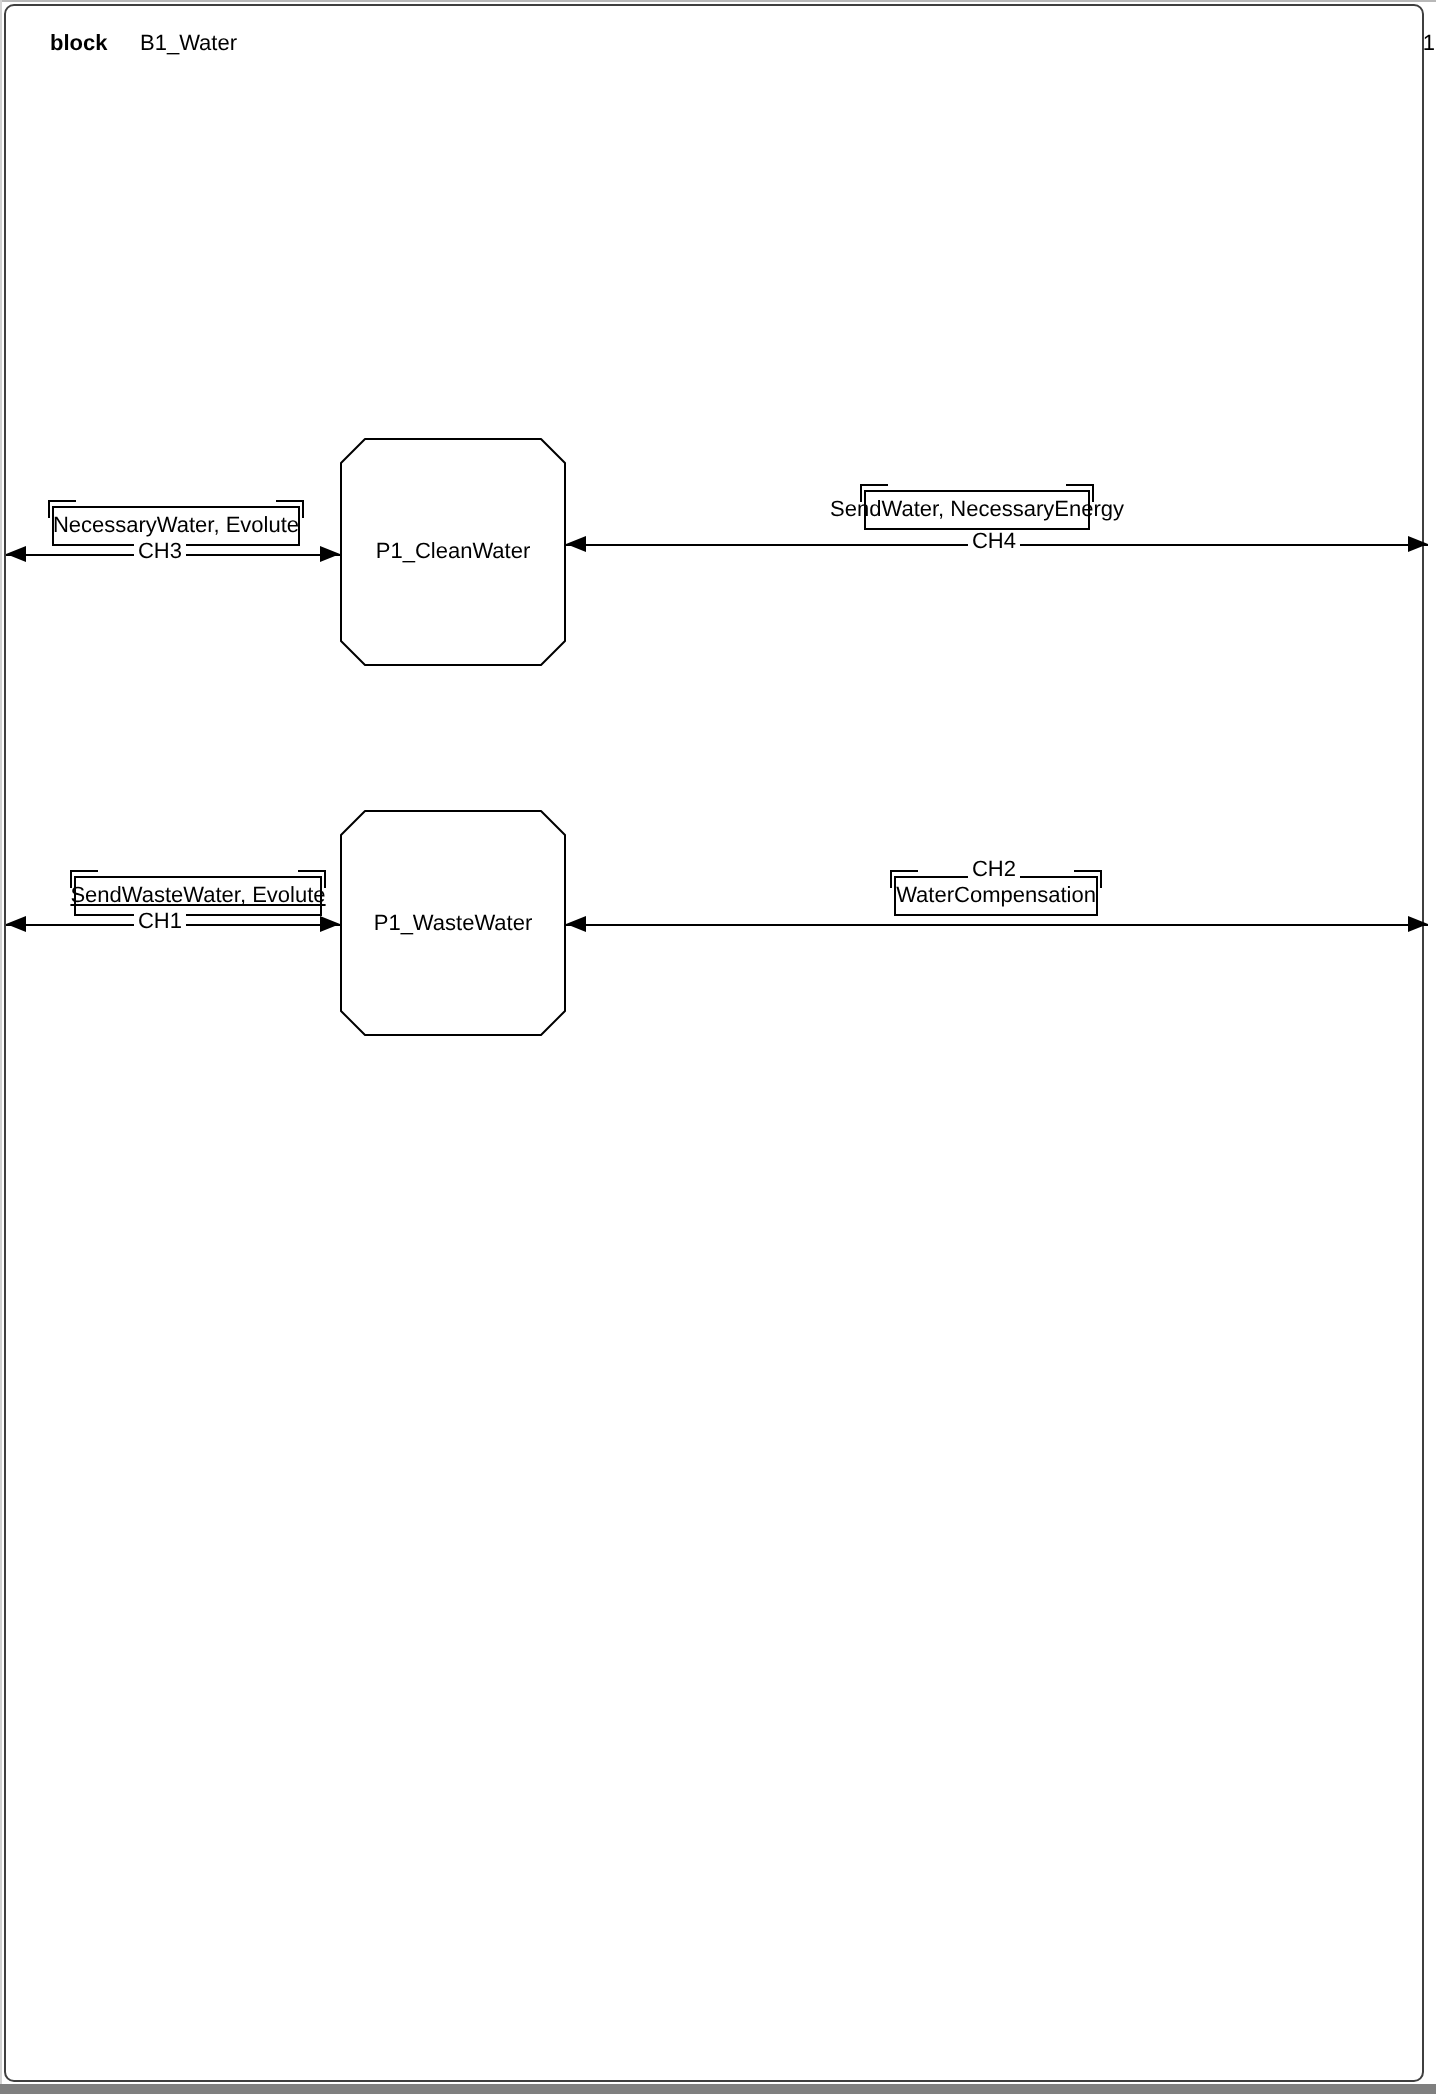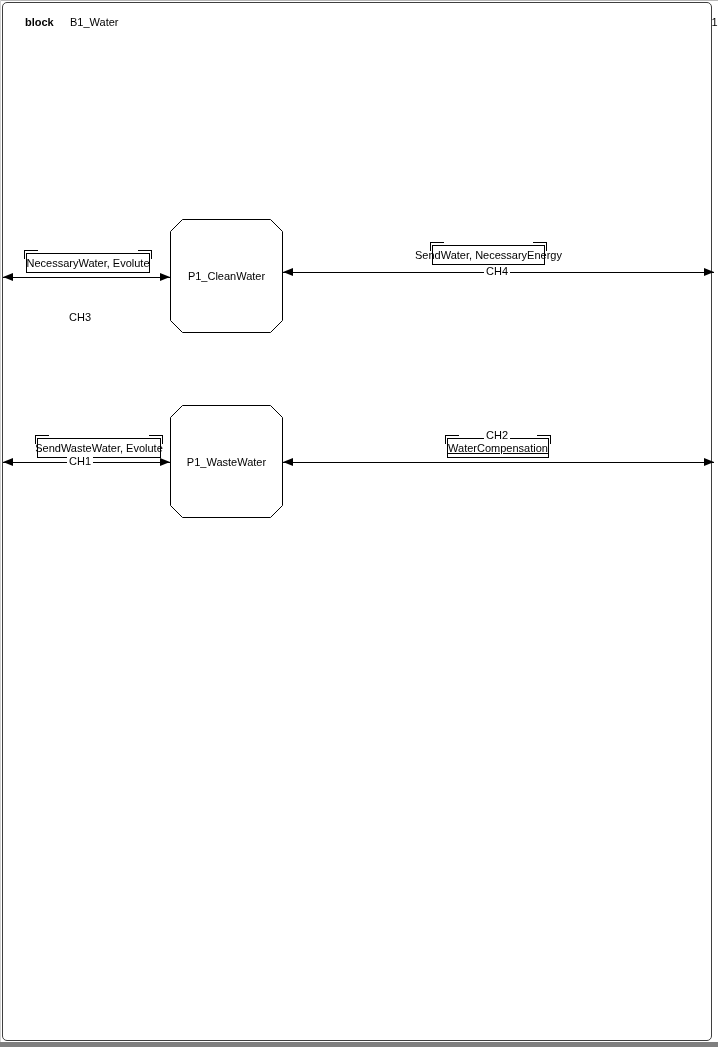--- a/index.html
+++ b/index.html
@@ -41,42 +41,42 @@
   
   .arrow-l, .arrow-r { position:absolute; width:0; height:0;
     border-top:4px solid transparent; border-bottom:4px solid transparent; }
   .arrow-l { border-right:10px solid #000; }
   .arrow-r { border-left:10px solid #000; }
   
   .chname {
     position:absolute; transform:translateX(-50%);
     background:#fff; padding:0 2px; height:13px; line-height:13px; white-space:nowrap;
   }
-  #ch3-name { left:80px;  top:270px;margin-top:41px; }
+  #ch3-name { left:80px;  top:270px; }
   #ch4-name { left:497px; top:265px; }
   #ch1-name { left:80px;  top:455px; }
   #ch2-name { left:497px; top:429px; }
   
   .siglist {
     position:absolute; box-sizing:border-box; border:1px solid #000; background:#fff;
     display:flex; align-items:center; justify-content:center;
     white-space:nowrap; padding:0 1px;
   }
   .siglist::before {
     content:""; position:absolute; top:-4px; left:-3px; width:13px; height:8px;
     border-top:1px solid #000; border-left:1px solid #000;
   }
   .siglist::after {
     content:""; position:absolute; top:-4px; right:-3px; width:13px; height:8px;
     border-top:1px solid #000; border-right:1px solid #000;
   }
   #sig-ch3 { left:26px;  top:253px; width:124px; height:20px; }
   #sig-ch4 { left:432px; top:245px; width:113px; height:20px; }
-  #sig-ch1 { left:37px;  top:438px; width:124px; height:20px; }
-  #sig-ch2 { left:447px; top:438px; width:102px; height:20px;text-decoration:underline; }
+  #sig-ch1 { left:37px;  top:438px; width:124px; height:20px;text-decoration:underline; }
+  #sig-ch2 { left:447px; top:438px; width:102px; height:20px; }
 </style>
 </head>
 <body>
 
 <div class="page">
   <div class="frame"></div>
 
   <span class="hdr-kind">block</span>
   <span class="hdr-title">B1_Water</span>
   <span class="hdr-page">1 (1)</span>

